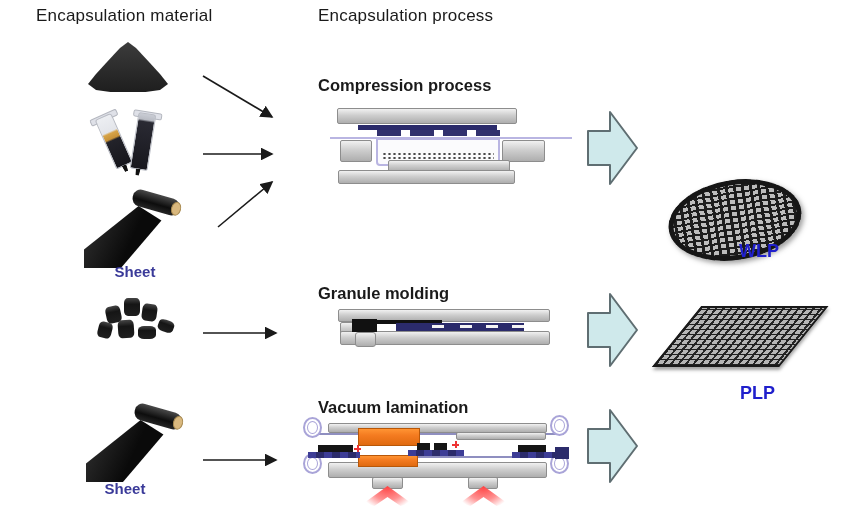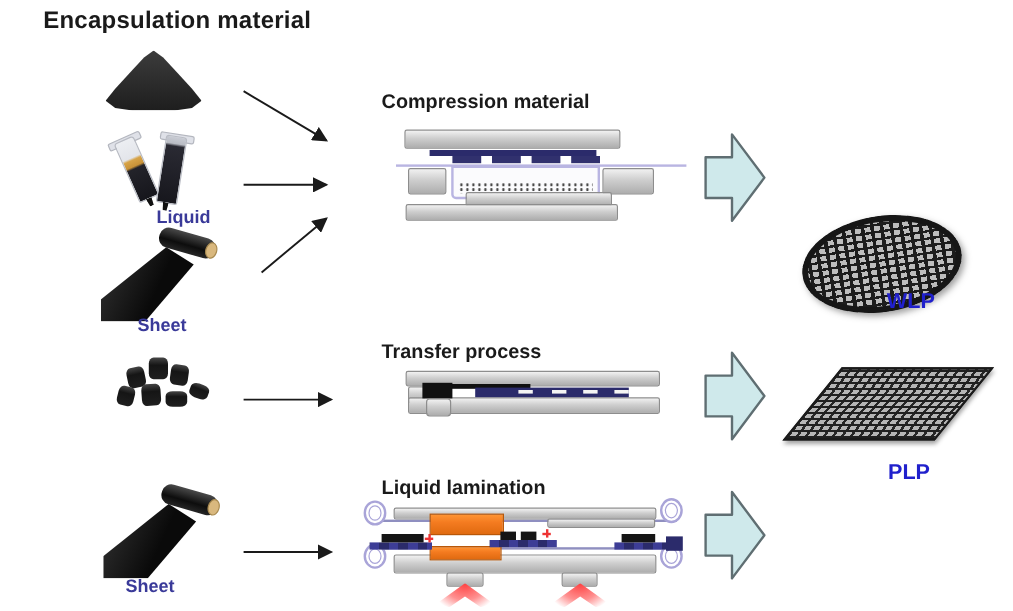--- a/index.html
+++ b/index.html
@@ -1,19 +1,19 @@
 <!DOCTYPE html>
 <html style="--header-text: #1a1a1a; --material-label: #3a3a99; --output-label: #2020cc; --block-arrow-fill: #cfe9eb; --block-arrow-stroke: #5f6e72; --chip-navy: #2b2b6b; --heater-orange: #f47b20; --roller-lavender: #a9a4d8; --film-lavender: #b9b5e2; --heat-glow-red: #ff4040;"><head>
 <meta charset="utf-8">
 <style>
   html,body{margin:0;padding:0;background:#fff;}
   #canvas{position:relative;width:844px;height:509px;background:#fff;overflow:hidden;
           font-family:"Liberation Sans",sans-serif;}
   
-  .hdr{position:absolute;font-size:20px;font-weight:700;color:var(--header-text);letter-spacing:.2px;white-space:nowrap;text-align:center;}
+  .hdr{position:absolute;font-size:17px;font-weight:400;color:var(--header-text);letter-spacing:.2px;white-space:nowrap;text-align:center;}
   .proc-label{position:absolute;font-size:16.5px;font-weight:700;color:var(--header-text);white-space:nowrap;}
   .mat-label{position:absolute;font-size:15px;font-weight:700;color:var(--material-label);text-align:center;line-height:1.1;}
   .out-label{position:absolute;font-size:18px;font-weight:700;color:var(--output-label);white-space:nowrap;}
   
   .gbar{position:absolute;background:linear-gradient(180deg,#f1f1f1 0%,#cecece 45%,#aeaeae 100%);
         border:1px solid #8d8d8d;border-radius:2px;box-sizing:border-box;}
   
   #granule-pile{position:absolute;left:88px;top:42px;width:80px;height:50px;
       background:linear-gradient(180deg,#3c3c3c,#1e1e1e);
       clip-path:polygon(50% 0%,60% 12%,74% 36%,90% 64%,100% 84%,90% 96%,72% 100%,28% 100%,10% 96%,0% 84%,10% 64%,26% 36%,40% 12%);}
@@ -77,36 +77,36 @@
   #arrow-layer{position:absolute;left:0;top:0;pointer-events:none;}
   .thin-arrow{stroke:#1a1a1a;stroke-width:1.6;}
   .block-arrow{fill:var(--block-arrow-fill);stroke:var(--block-arrow-stroke);stroke-width:2;stroke-linejoin:round;}
 </style>
 </head>
 <body>
 
 <div id="canvas">
 
   <div class="hdr" style="left:36px;top:6px;">Encapsulation material</div>
+  <div class="hdr" style="left:318px;top:6px;">Encapsulation process</div>
 
   <div id="granule-pile"></div>
 
   <div style="position:absolute;left:92px;top:112px;width:75px;height:64px;">
     <div class="syringe syr-a" style="left:4px;top:4px;width:18px;height:54px;transform:rotate(-24deg);transform-origin:50% 10%;">
       <div class="syr-flange"></div>
       <div class="syr-body"></div>
       <div class="syr-tip"></div>
     </div>
     <div class="syringe syr-b" style="left:42px;top:1px;width:18px;height:57px;transform:rotate(9deg);">
       <div class="syr-flange"></div>
       <div class="syr-body"></div>
       <div class="syr-tip"></div>
     </div>
   </div>
-  <div class="mat-label" style="left:95px;top:174px;width:116px;">Liquid</div>
 
   <div class="sheet-icon" style="left:84px;top:190px;">
     <div class="sheet-ribbon"></div>
     <div class="sheet-roll">
         <div class="sheet-core"></div>
       </div>
   </div>
   <div class="mat-label" style="left:73px;top:264px;width:124px;">Sheet</div>
 
   <div style="position:absolute;left:98px;top:298px;width:84px;height:52px;">
@@ -120,54 +120,54 @@
   </div>
 
   <div class="sheet-icon" style="left:86px;top:404px;">
     <div class="sheet-ribbon"></div>
     <div class="sheet-roll">
         <div class="sheet-core"></div>
       </div>
   </div>
   <div class="mat-label" style="left:60px;top:481px;width:130px;">Sheet</div>
 
-  <div class="proc-label" style="left:318px;top:76px;">Compression material</div>
+  <div class="proc-label" style="left:318px;top:76px;">Compression process</div>
   <div id="comp-machine">
     <div class="gbar" style="left:9px;top:2px;width:180px;height:16px;"></div>
     <div id="comp-carrier"></div>
     <div class="comp-chip" style="left:49px;"></div>
     <div class="comp-chip" style="left:82px;"></div>
     <div class="comp-chip" style="left:115px;"></div>
     <div class="comp-chip" style="left:148px;"></div>
     <div id="comp-film"></div>
     <div class="gbar" style="left:12px;top:34px;width:32px;height:22px;"></div>
     <div class="gbar" style="left:174px;top:34px;width:43px;height:22px;"></div>
     <div id="comp-cavity">
       <div id="comp-granules"></div>
     </div>
     <div class="gbar" style="left:60px;top:54px;width:122px;height:12px;"></div>
     <div class="gbar" style="left:10px;top:64px;width:177px;height:14px;"></div>
   </div>
 
-  <div class="proc-label" style="left:318px;top:284px;">Transfer process</div>
+  <div class="proc-label" style="left:318px;top:284px;">Granule molding</div>
   <div id="tran-machine">
     <div class="gbar" style="left:2px;top:3px;width:212px;height:13px;"></div>
     <div class="gbar" style="left:4px;top:16px;width:14px;height:14px;"></div>
     <div class="gbar" style="left:4px;top:25px;width:210px;height:14px;"></div>
     <div id="tran-feed"></div>
     <div id="tran-strip"></div>
     <div class="tran-chip" style="left:96px;"></div>
     <div class="tran-chip" style="left:124px;"></div>
     <div class="tran-chip" style="left:150px;"></div>
     <div class="tran-chip" style="left:176px;"></div>
     <div id="tran-plunger"></div>
     <div class="gbar" style="left:19px;top:26px;width:21px;height:15px;border-radius:3px;"></div>
   </div>
 
-  <div class="proc-label" style="left:318px;top:398px;">Liquid lamination</div>
+  <div class="proc-label" style="left:318px;top:398px;">Vacuum lamination</div>
   <div id="vac-machine">
     <div class="vac-film" style="top:23px;"></div>
     <div class="vac-film" style="top:46px;"></div>
     <div class="roller" style="left:3px;top:7px;"></div>
     <div class="roller" style="left:3px;top:43px;"></div>
     <div class="roller" style="left:250px;top:5px;"></div>
     <div class="roller" style="left:250px;top:43px;"></div>
     <div class="gbar" style="left:28px;top:13px;width:219px;height:10px;"></div>
     <div class="gbar" style="left:156px;top:22px;width:90px;height:8px;"></div>
     <div class="heater" style="left:58px;top:18px;width:62px;height:18px;"></div>

